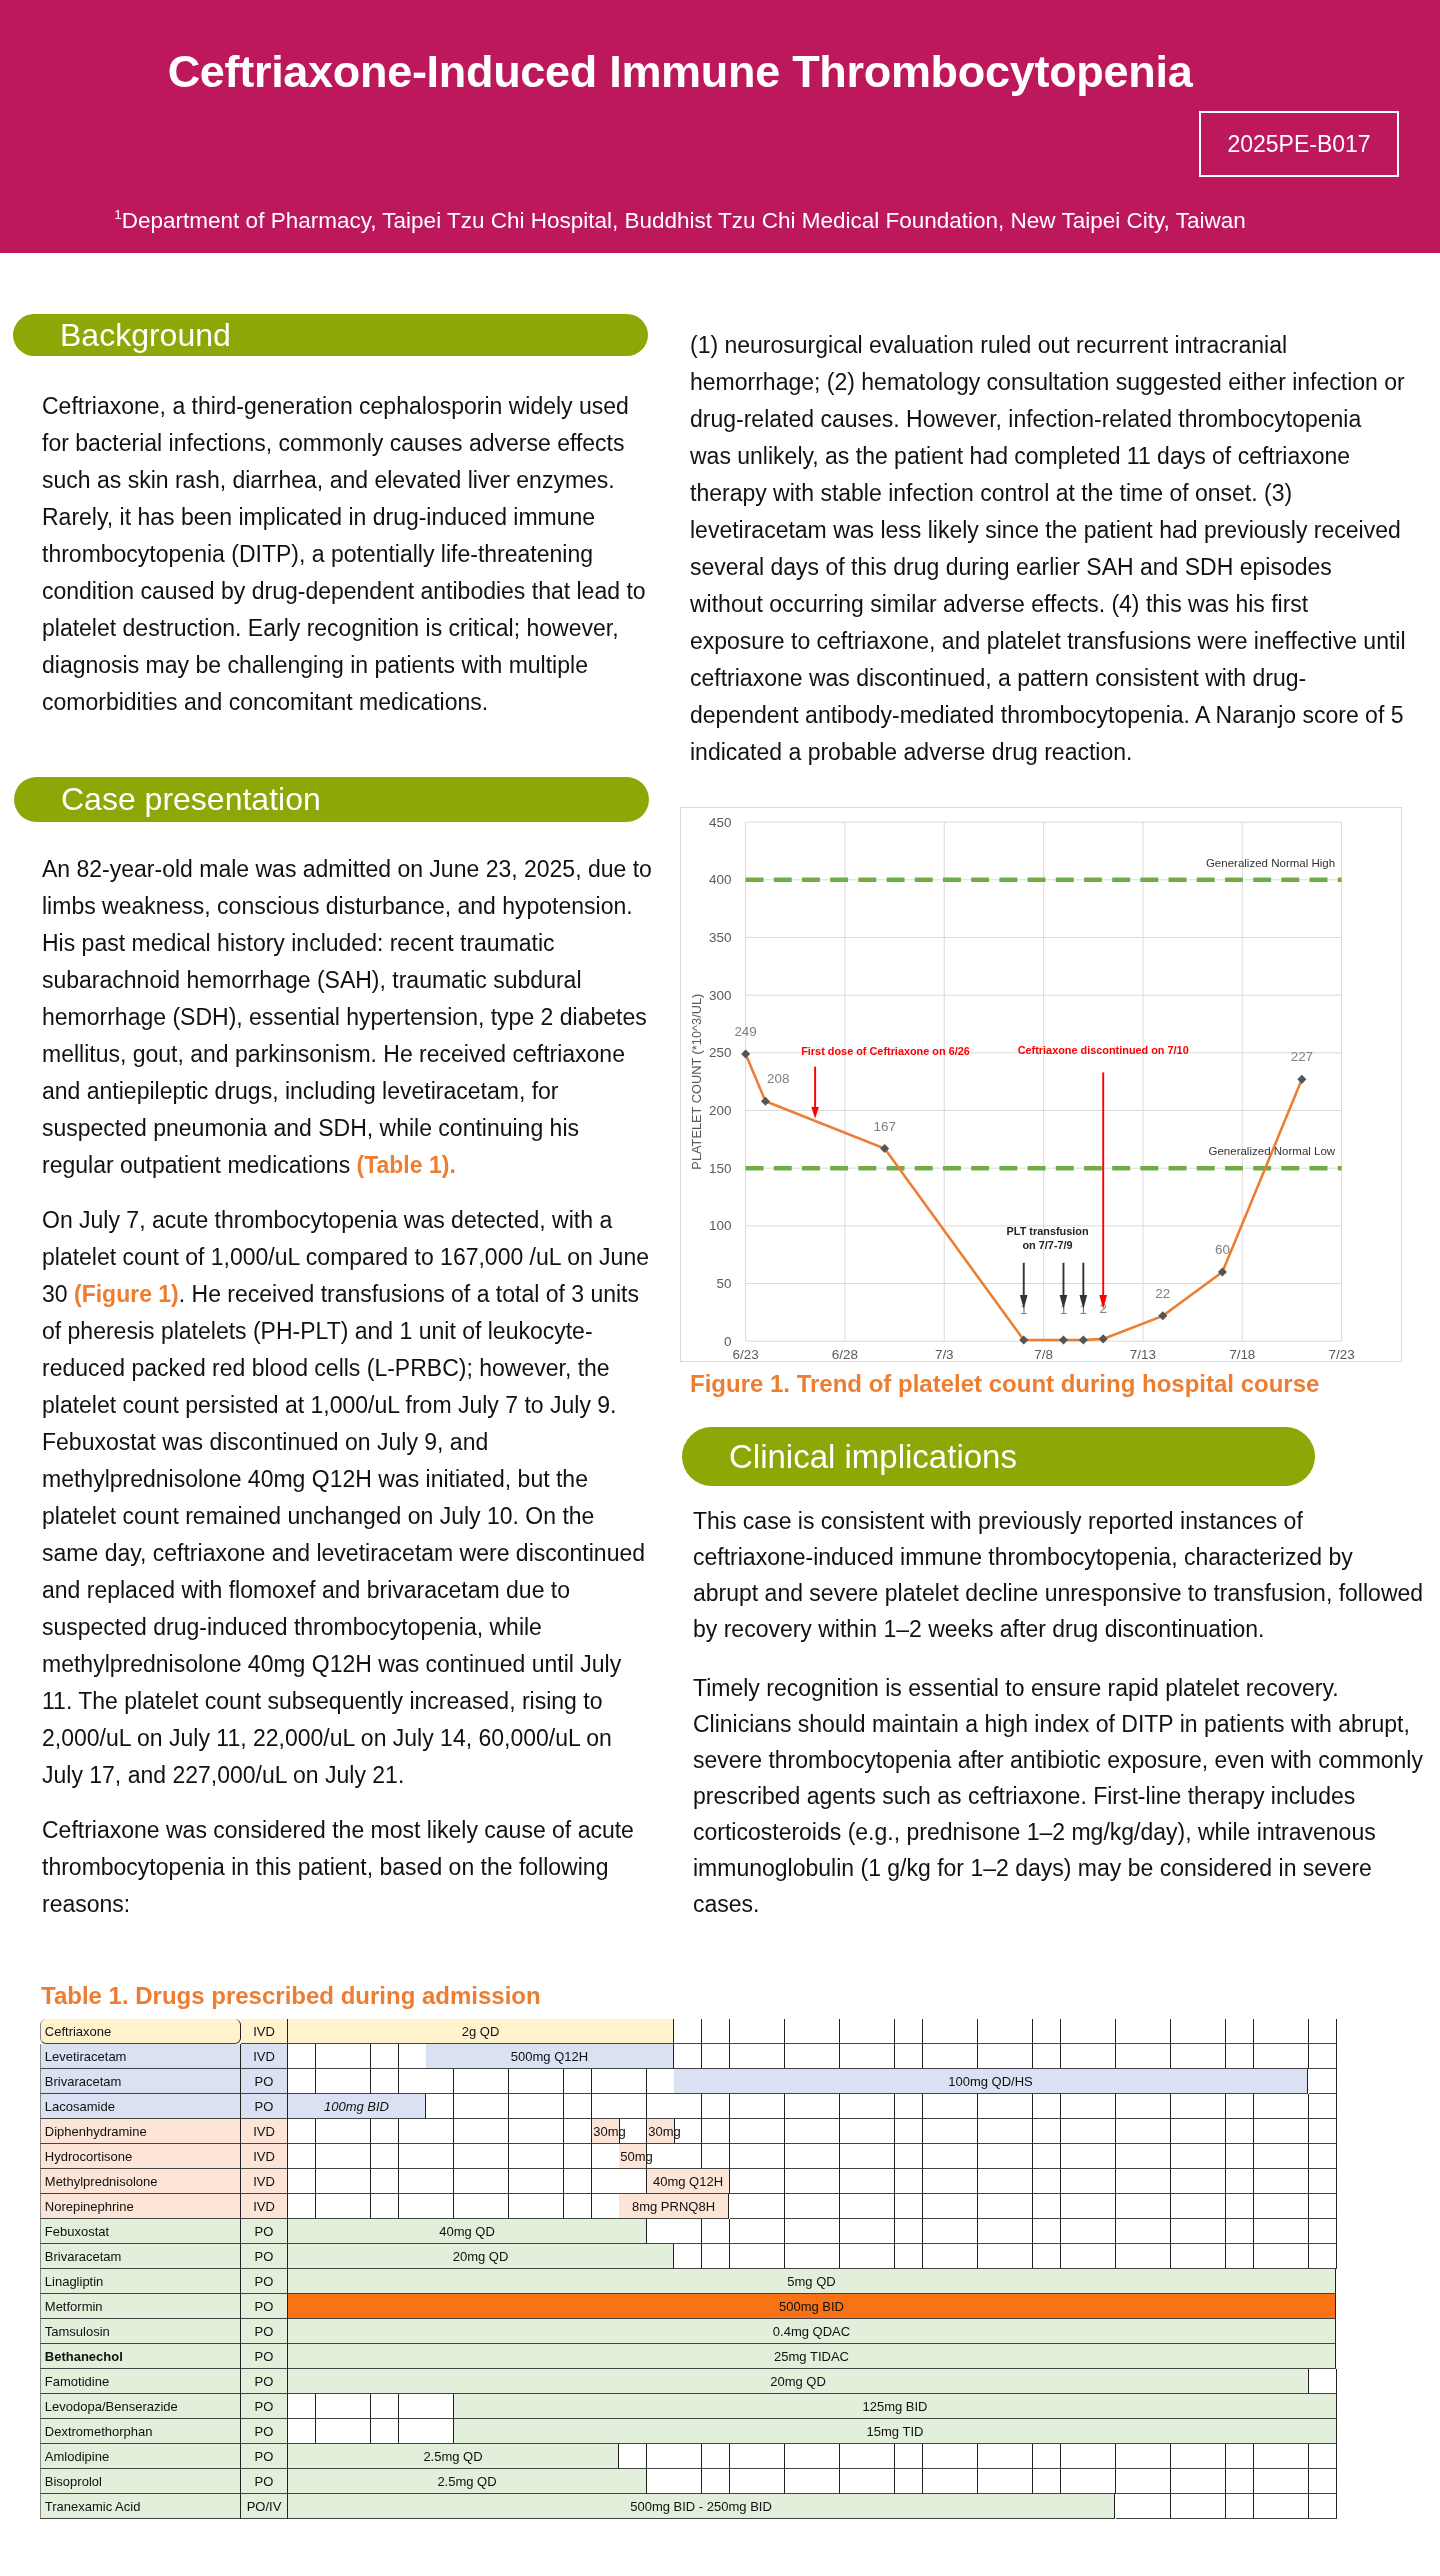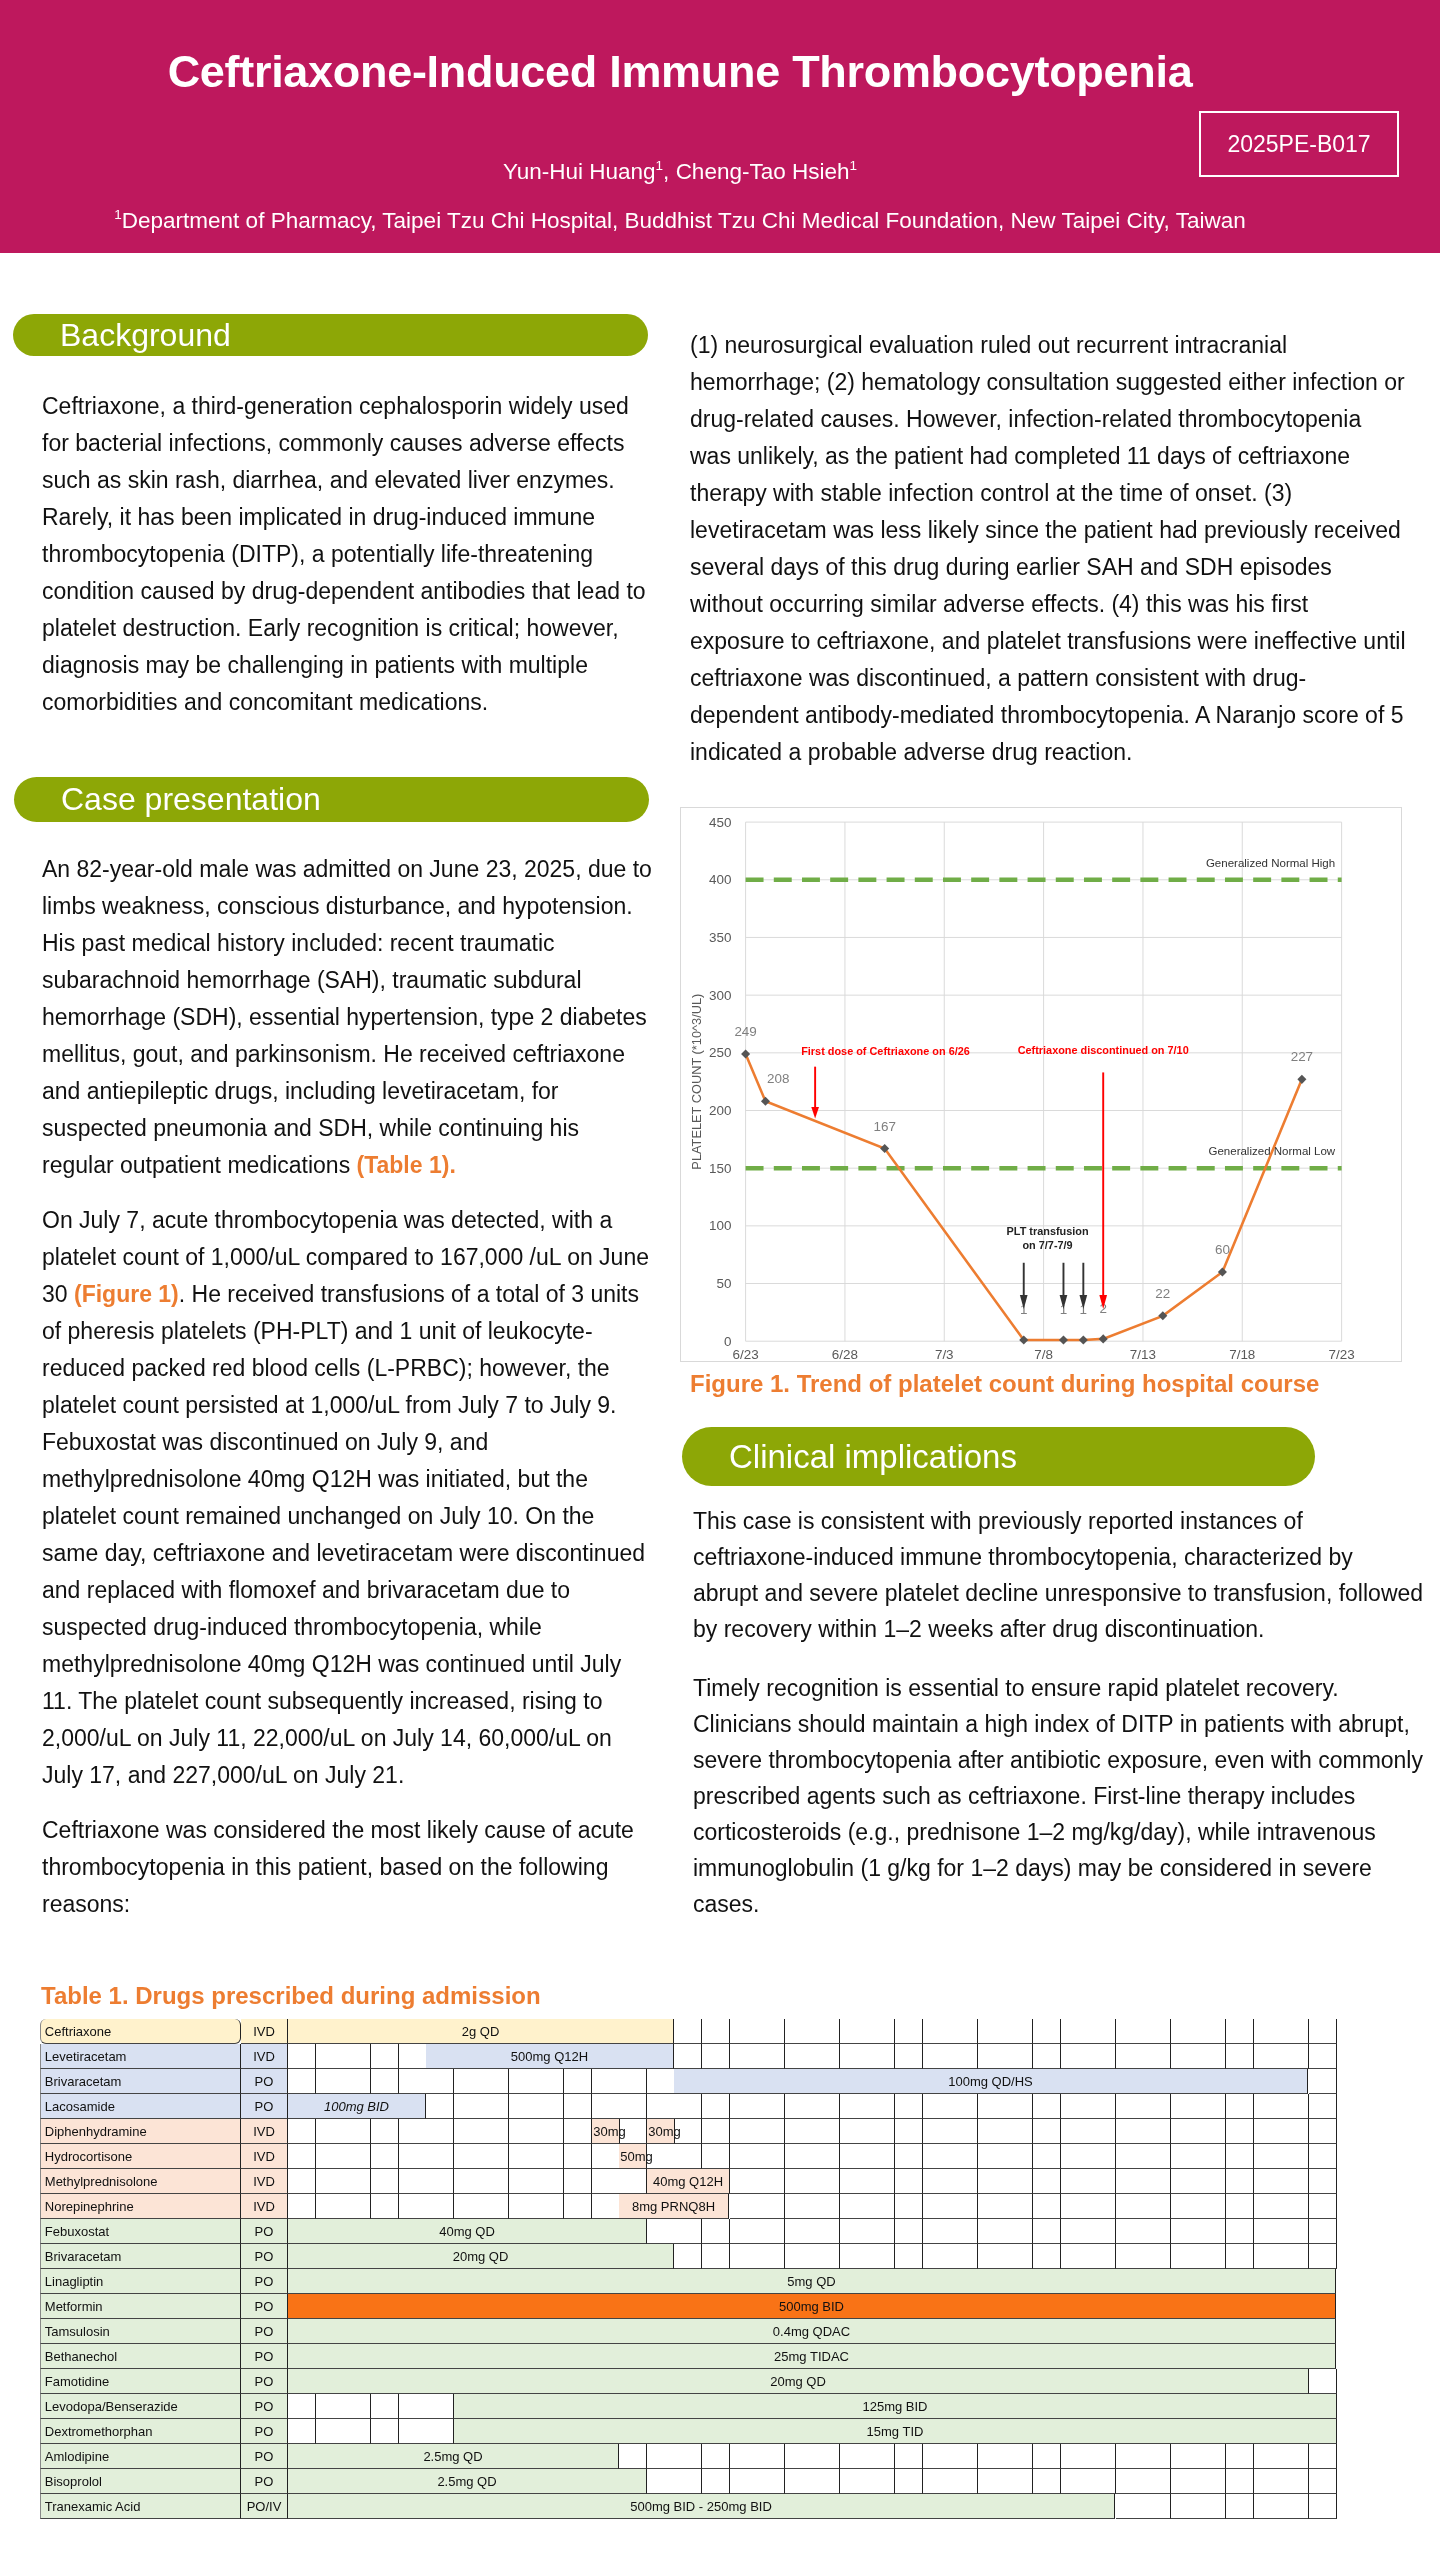--- a/index.html
+++ b/index.html
@@ -33,23 +33,20 @@
   .tcell.span { justify-content:center; }
   .hdr .tcell { background:#f2f2f2; font-weight:bold; justify-content:center; border-top:1.9px solid #999; }
   .hdr .tcell.name { background:#f2f2f2; }
 </style>
 </head>
 <body>
 
 <div class="header">
   <div class="title">Ceftriaxone-Induced Immune Thrombocytopenia</div>
   <div class="code-box">2025PE-B017</div>
-  <div class="authors">
-    <span>Yun-Hui Huang</span><sup>1</sup><span>, </span><span>Cheng-Tao Hsieh</span><sup>1</sup>
-  </div>
   <div class="affil">
     <sup>1</sup><span>Department of Pharmacy, Taipei Tzu Chi Hospital, Buddhist Tzu Chi Medical Foundation, New Taipei City, Taiwan</span>
   </div>
 </div>
 
 <div class="pill" style="left:13px; top:314px; width:635px; height:42px;">
   <span>Background</span>
 </div>
 <div class="para" style="left:42px; top:376px; width:609px;">
   <p>Ceftriaxone, a third-generation cephalosporin widely used for bacterial infections, commonly causes adverse effects such as skin rash, diarrhea, and elevated liver enzymes. Rarely, it has been implicated in drug-induced immune thrombocytopenia (DITP), a potentially life-threatening condition caused by drug-dependent antibodies that lead to platelet destruction. Early recognition is critical; however, diagnosis may be challenging in patients with multiple comorbidities and concomitant medications.</p>
@@ -511,21 +508,21 @@
       <div class="tcell name" style="background: rgb(226, 239, 218);">Metformin</div>
       <div class="tcell route" style="background: rgb(226, 239, 218);">PO</div>
       <div class="tcell span" style="left: 248px; width: 1048px; background: #f97316;">500mg BID</div>
     </div>
     <div class="trow">
       <div class="tcell name" style="background: rgb(226, 239, 218);">Tamsulosin</div>
       <div class="tcell route" style="background: rgb(226, 239, 218);">PO</div>
       <div class="tcell span" style="left: 248px; width: 1048px; background: rgb(226, 239, 218);">0.4mg QDAC</div>
     </div>
     <div class="trow">
-      <div class="tcell name" style="background: rgb(226, 239, 218);">Bethanechol</div>
+      <div class="tcell name" style="background: rgb(226, 239, 218); font-weight: bold;">Bethanechol</div>
       <div class="tcell route" style="background: rgb(226, 239, 218);">PO</div>
       <div class="tcell span" style="left: 248px; width: 1048px; background: rgb(226, 239, 218);">25mg TIDAC</div>
     </div>
     <div class="trow">
       <div class="tcell name" style="background: rgb(226, 239, 218);">Famotidine</div>
       <div class="tcell route" style="background: rgb(226, 239, 218);">PO</div>
       <div class="tcell day" style="left: 1269px; width: 27.6px; background: rgb(255, 255, 255);"></div>
       <div class="tcell span" style="left: 248px; width: 1021px; background: rgb(226, 239, 218);">20mg QD</div>
     </div>
     <div class="trow">

